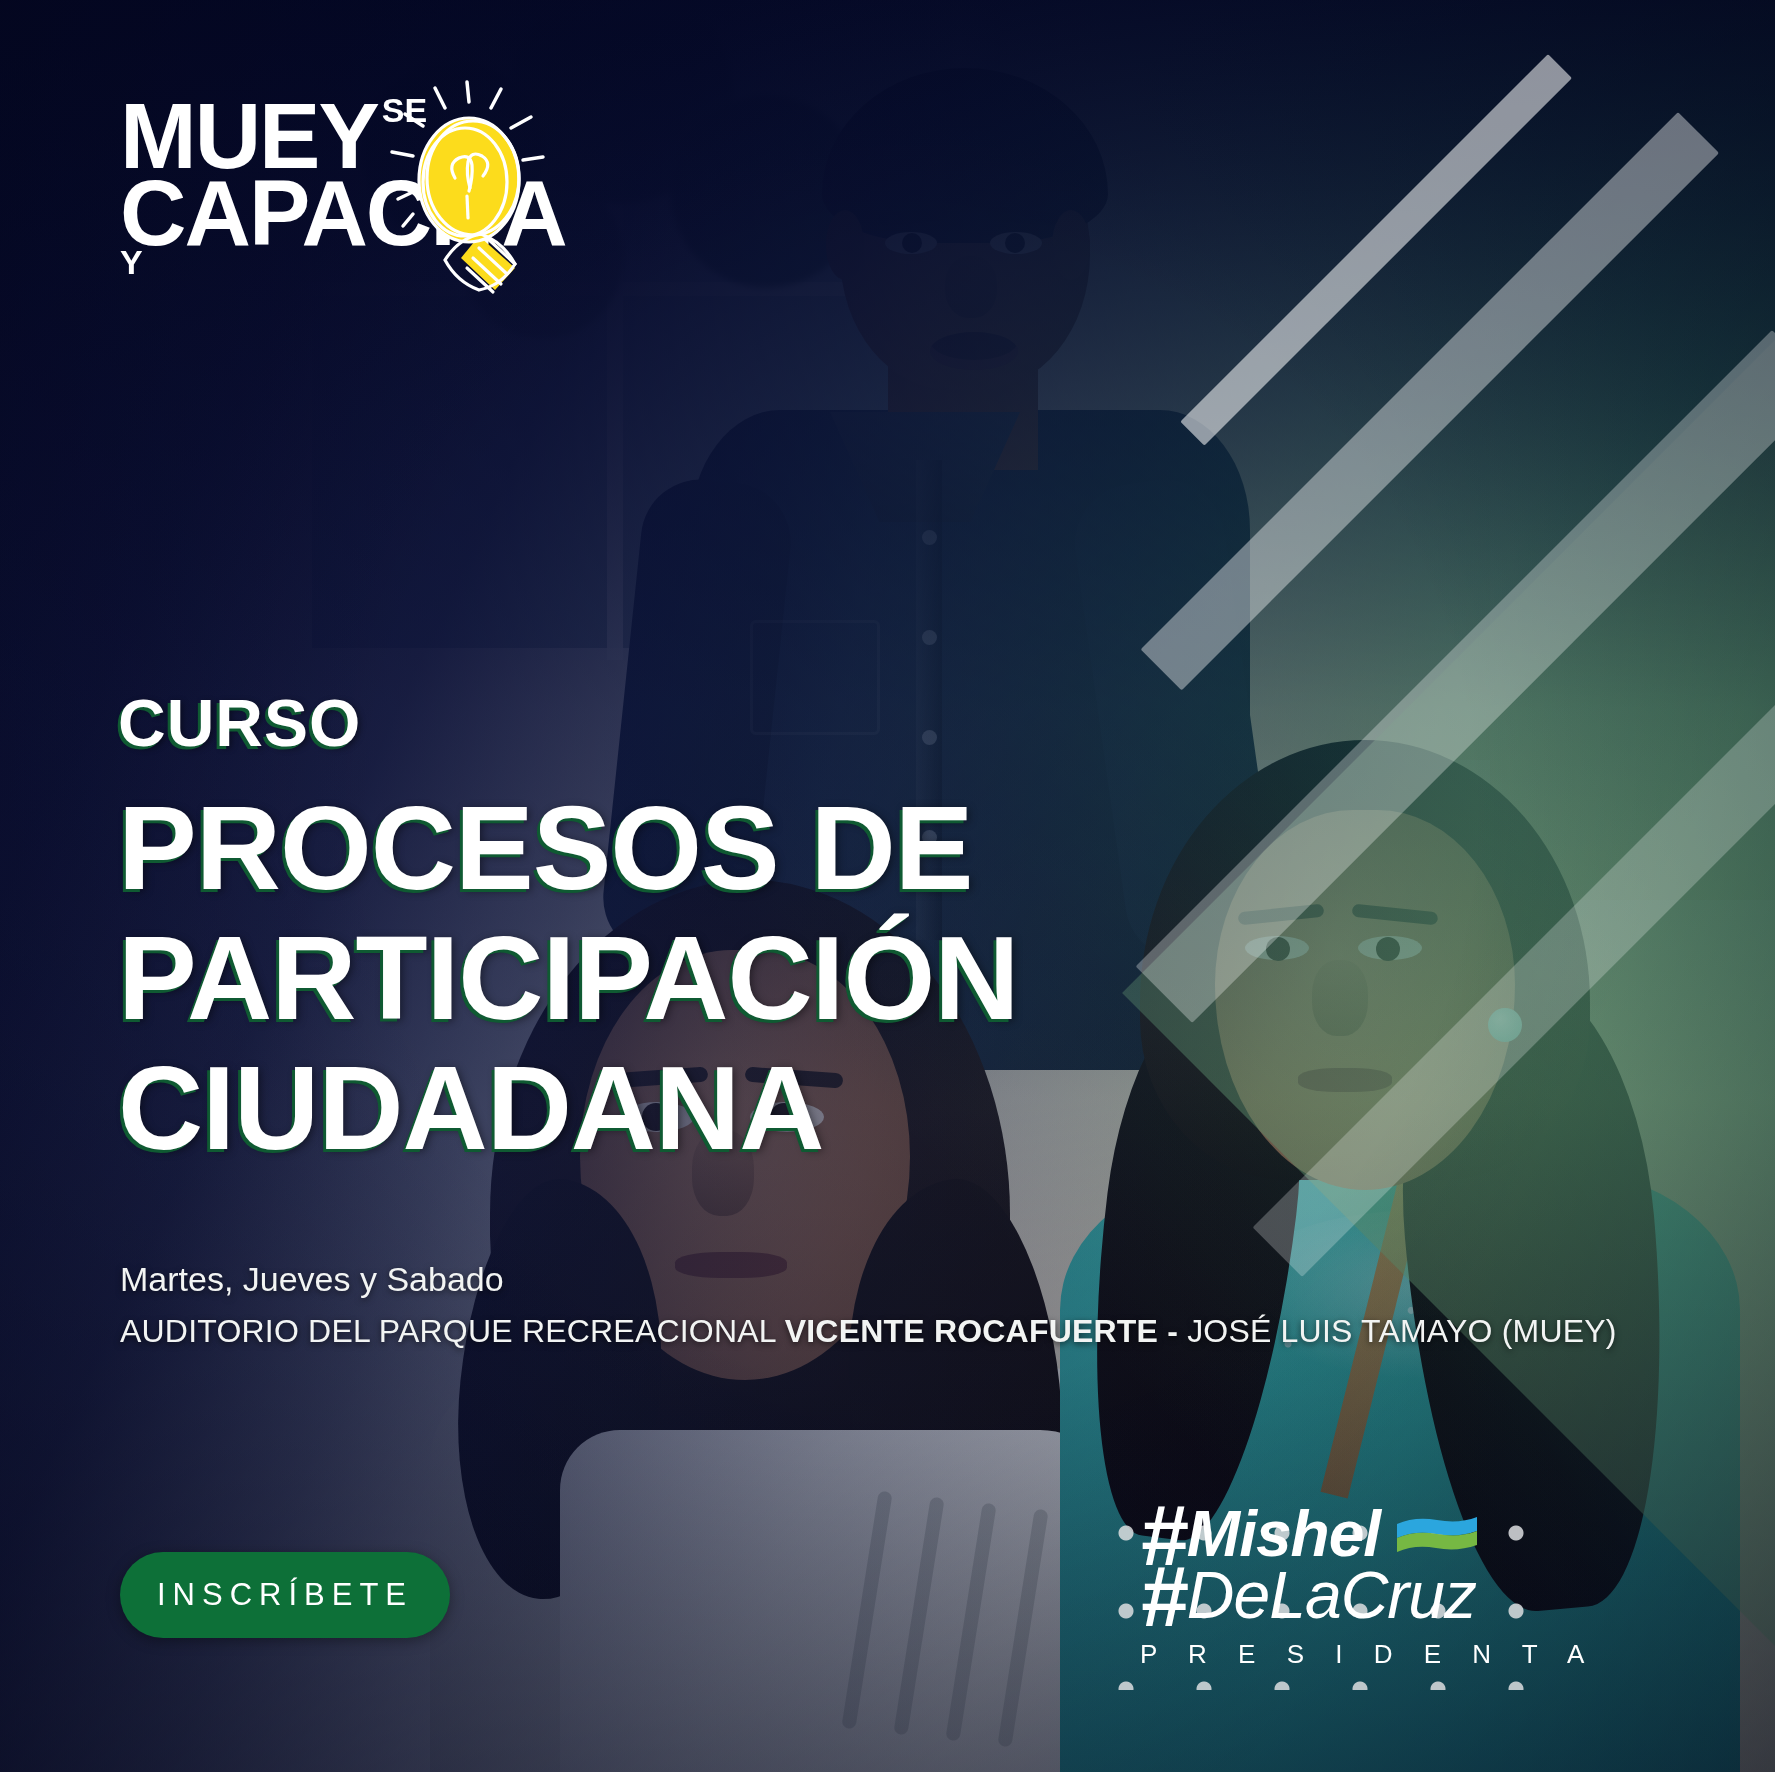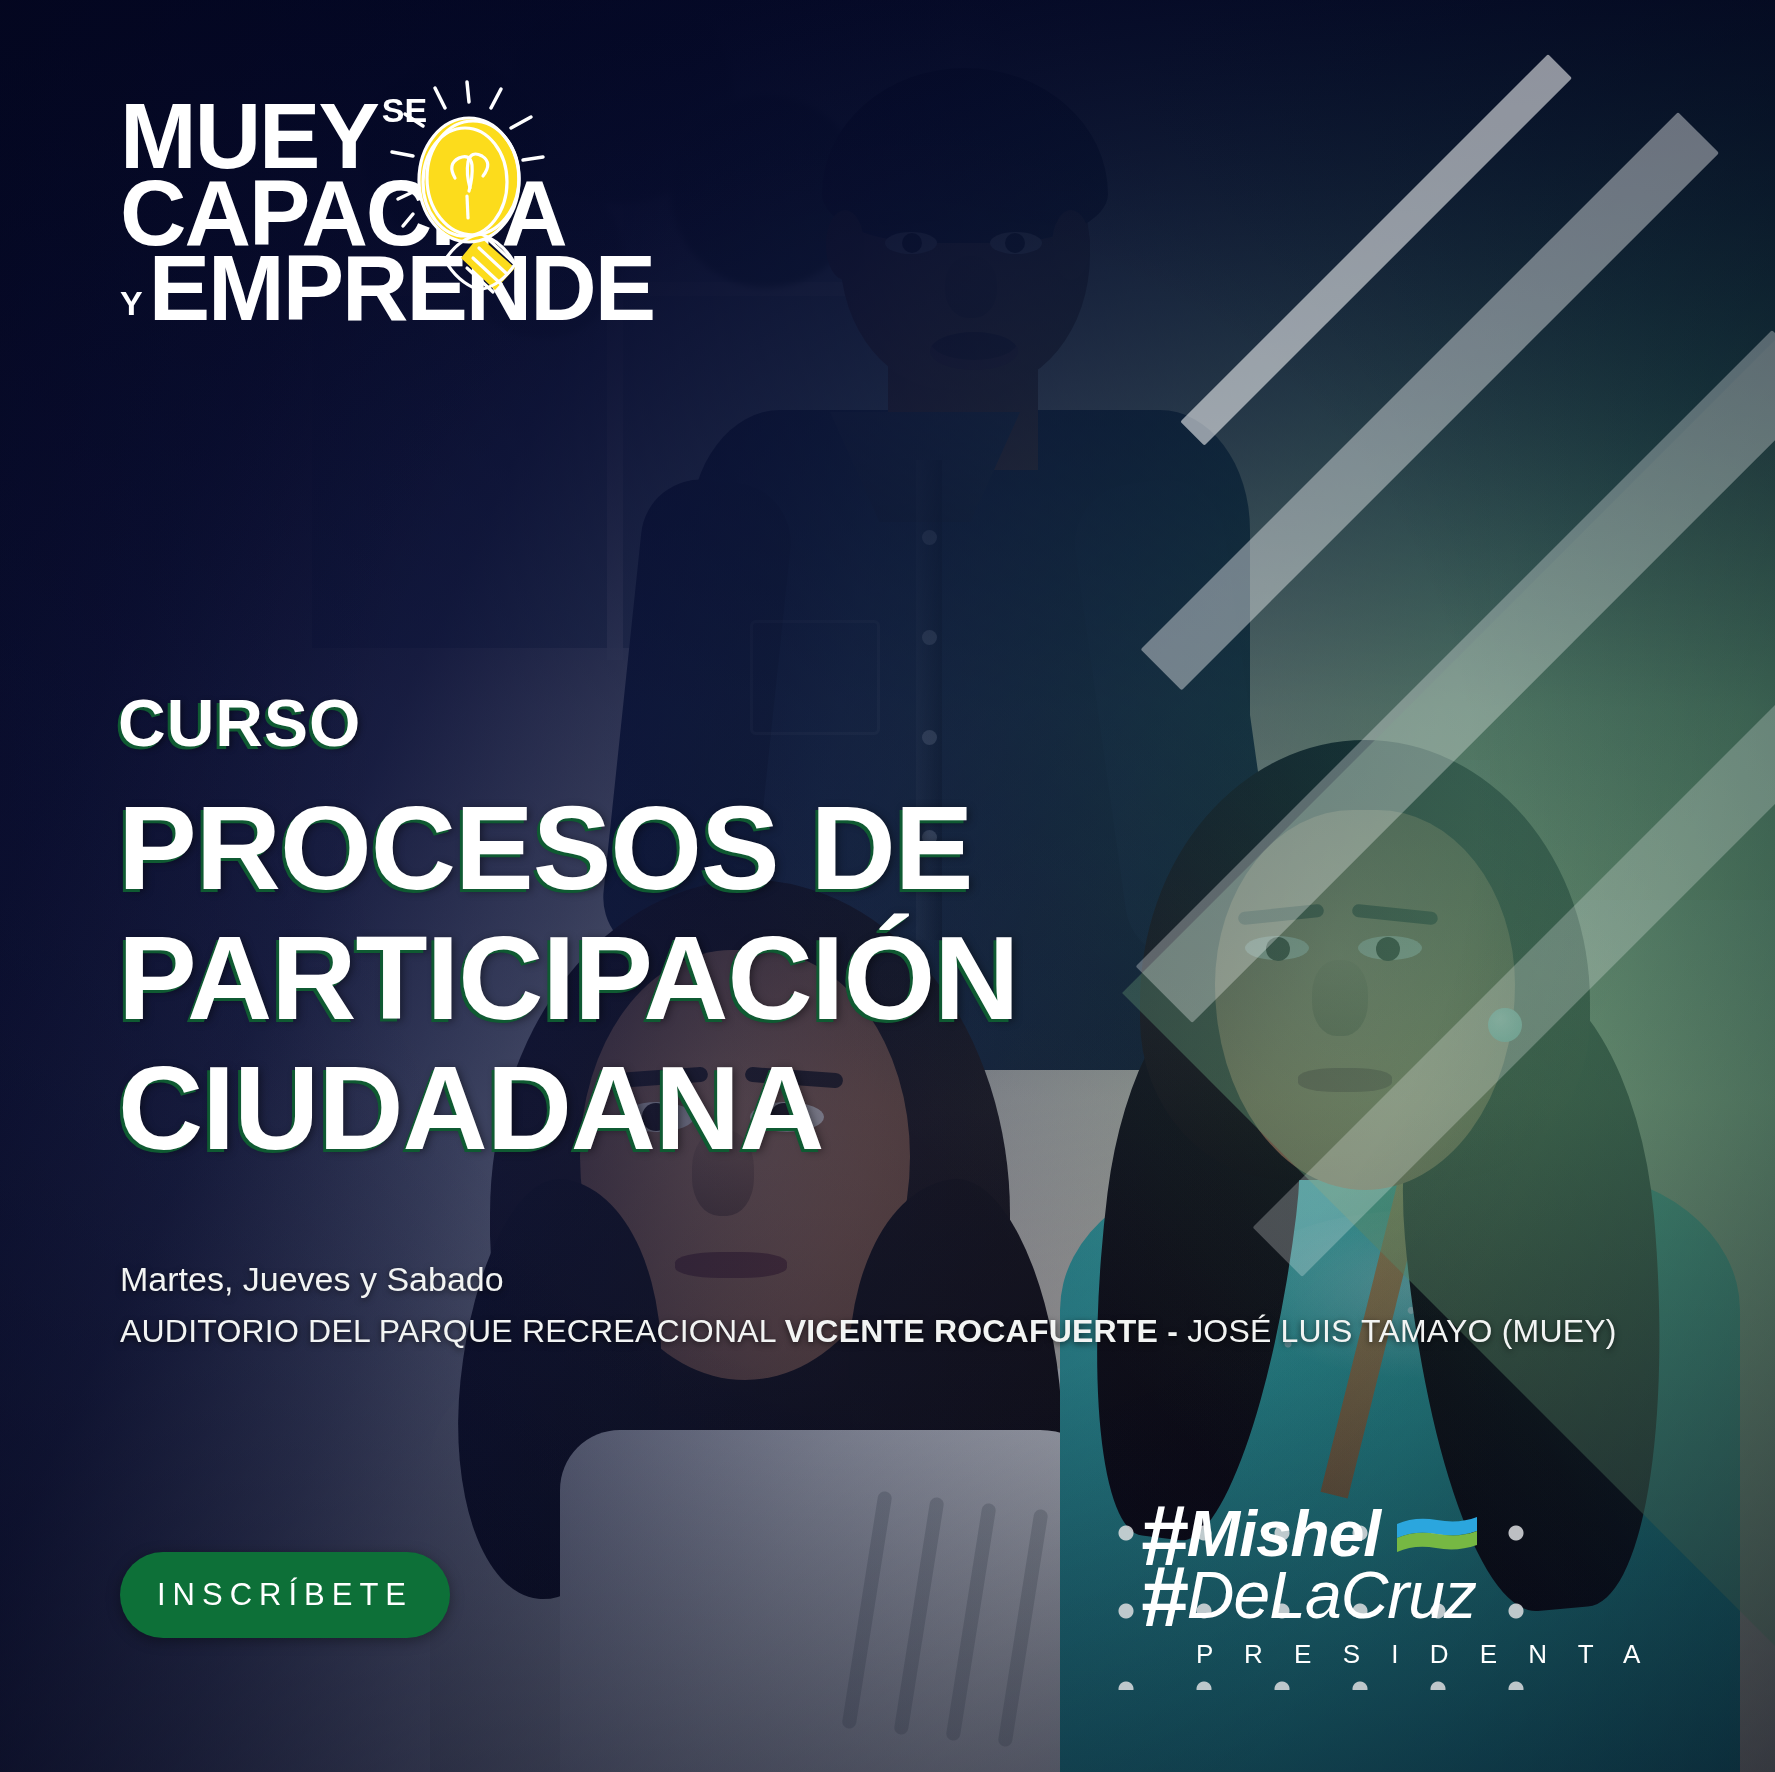--- a/index.html
+++ b/index.html
@@ -251,21 +251,21 @@
   .camp-r1{display:flex;align-items:center;}
   .camp-hash{font-size:86px;font-weight:700;font-style:italic;line-height:.82;
     margin-right:2px;letter-spacing:-3px;}
   .camp-mishel{font-size:64px;font-weight:700;font-style:italic;line-height:.9;
     letter-spacing:-1px;}
   .camp-flag{width:86px;height:42px;margin-left:14px;position:relative;}
   .camp-r2{display:flex;align-items:center;margin-top:-10px;}
   .camp-dlc{font-size:66px;font-weight:400;font-style:italic;line-height:.9;
     letter-spacing:-1px;}
   .camp-pres{font-size:26px;font-weight:400;letter-spacing:12px;
-    margin-top:8px;margin-left:56px;}
+    margin-top:8px;}
 </style>
 </head>
 <body>
 
 <div class="poster">
 
   <div class="photo">
     <div class="wall"></div>
     <div class="wallright"></div>
     <div class="wallfar"></div>
@@ -359,21 +359,20 @@
   <div class="stripe s4"></div>
 
   <div class="logo-block">
     <div class="logo-l1">
       <span class="logo-muey">MUEY</span>
       <span class="logo-se">SE</span>
     </div>
     <div class="logo-l2">CAPACITA</div>
     <div class="logo-l3">
       <span class="logo-y">Y</span>
-      <span class="logo-empr">EMPRENDE</span>
     </div>
   </div>
 
   <div class="bulb">
     <svg viewBox="0 0 170 230">
       <g fill="none" stroke="#ffffff" stroke-width="3.5" stroke-linecap="round">
         <line x1="62" y1="22" x2="52" y2="2"></line>
         <line x1="86" y1="16" x2="84" y2="-4"></line>
         <line x1="108" y1="22" x2="118" y2="3"></line>
         <line x1="40" y1="40" x2="22" y2="28"></line>

